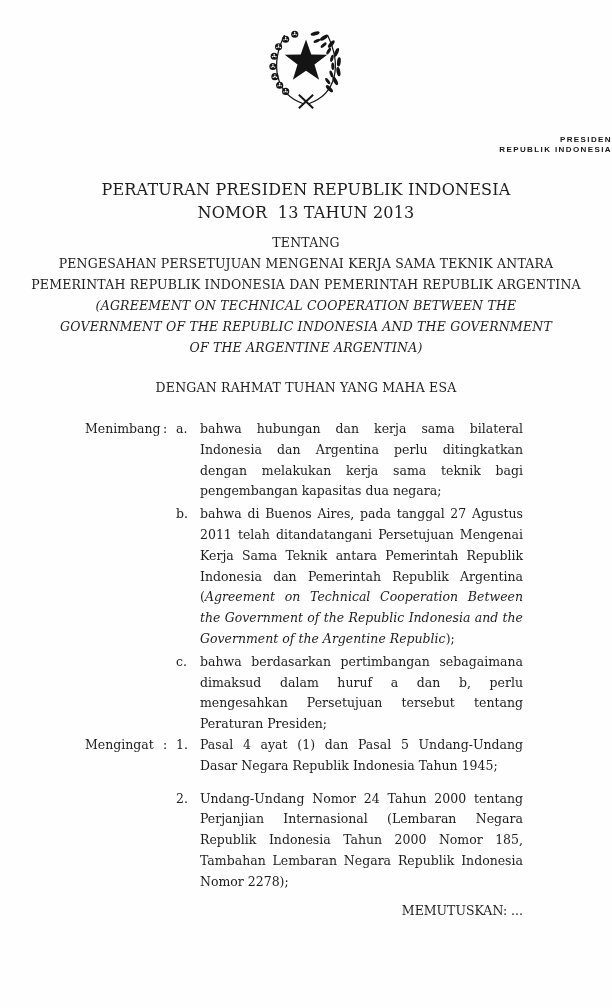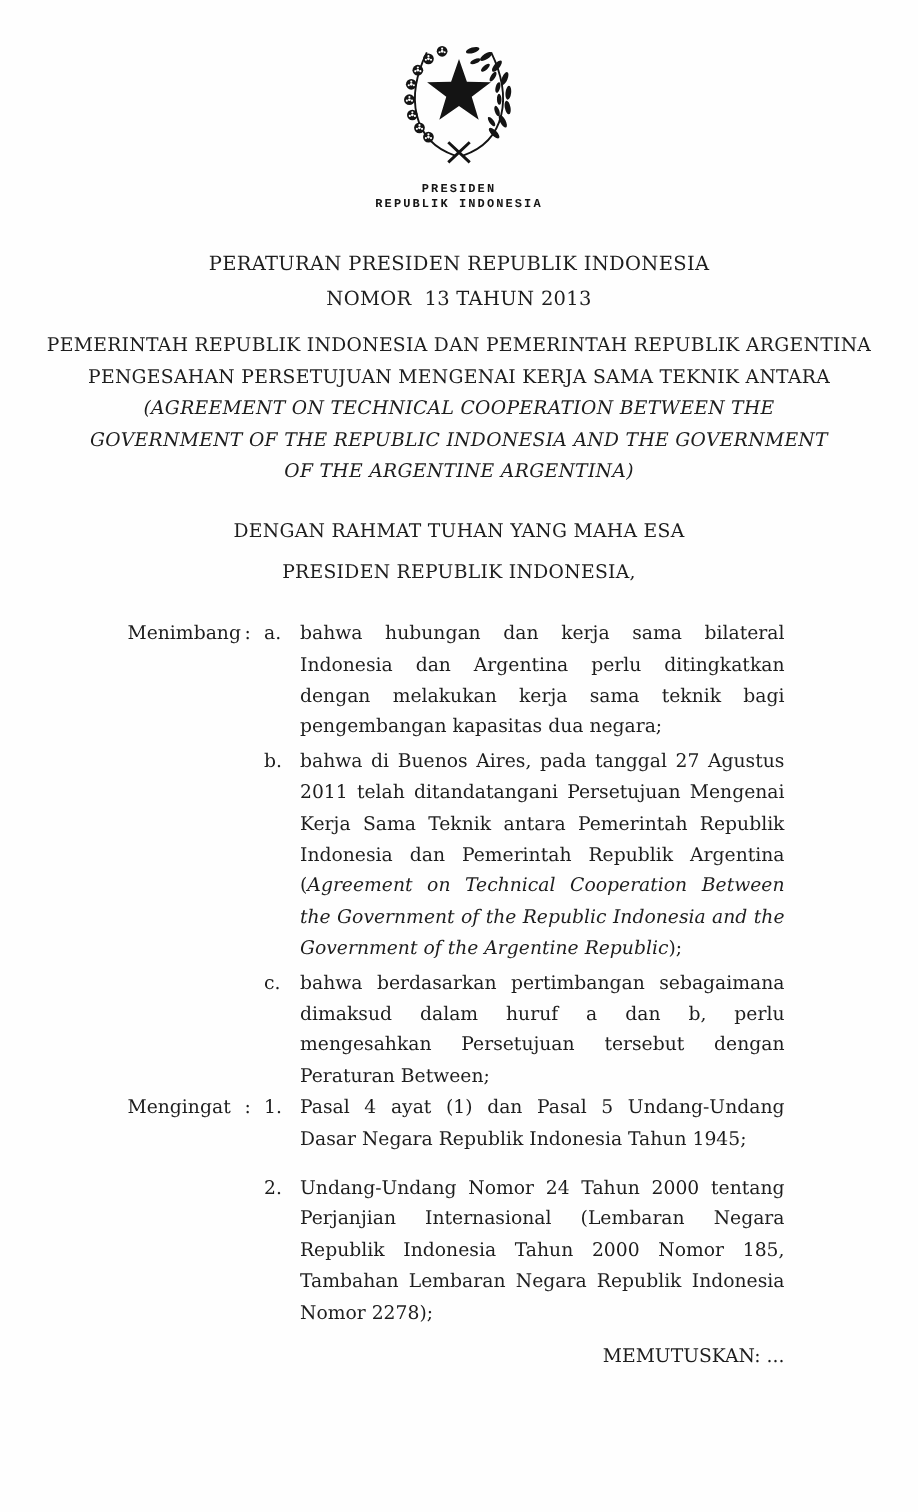--- a/index.html
+++ b/index.html
@@ -5,26 +5,26 @@
   html,body{margin:0;padding:0;background:#ffffff;}
   .page{
     width:612px;height:1008px;background:#fefefe;margin:0 auto;
     font-family:"DejaVu Serif",serif;color:#1d1d1d;
     position:relative;overflow:hidden;
   }
   
   .emblem-wrap{padding-top:26px;text-align:center;}
   .emblem-svg{display:inline-block;}
   .emblem-text{
-    margin-top:8px;
-    font-family:Liberation Mono, monospace;font-weight:bold;
-    font-size:8px;letter-spacing:1.4px;line-height:10px;color:#161616;
+    margin-top:21px;
+    font-family:Liberation Sans, sans-serif;font-weight:bold;
+    font-size:8px;letter-spacing:1.4px;line-height:10px;color:#161616;text-align:right;
   }
   
-  .title-block{margin-top:23px;text-align:center;font-size:13px;line-height:23px;letter-spacing:.2px;}
+  .title-block{margin-top:23px;text-align:center;font-size:16px;line-height:23px;letter-spacing:.2px;}
   .tentang-block{margin-top:8px;text-align:center;font-size:12.5px;line-height:21px;letter-spacing:.2px;}
   .pre{white-space:pre-wrap;}
   .it{font-style:italic;}
   .preamble{margin-top:19px;text-align:center;font-size:12.5px;line-height:21px;letter-spacing:.2px;}
   .preamble .authority{margin-top:6px;}
   
   .clauses{margin:21px 0 0 85px;width:438px;font-size:12.5px;line-height:20.8px;}
   .clause{display:flex;align-items:flex-start;}
   .clause-label{width:91px;flex-shrink:0;position:relative;}
   .clause-label .colon{position:absolute;left:78px;top:0;}
@@ -138,51 +138,51 @@
       <div>REPUBLIK  INDONESIA</div>
     </div>
   </div>
 
   <div class="title-block">
     <div>PERATURAN PRESIDEN REPUBLIK INDONESIA</div>
     <div class="pre">NOMOR  13 TAHUN 2013</div>
   </div>
 
   <div class="tentang-block">
+    <div>TENTANG</div>
+    <div>PENGESAHAN PERSETUJUAN MENGENAI KERJA SAMA TEKNIK ANTARA</div>
     <div>PEMERINTAH REPUBLIK INDONESIA DAN PEMERINTAH REPUBLIK ARGENTINA</div>
-    <div>PENGESAHAN PERSETUJUAN MENGENAI KERJA SAMA TEKNIK ANTARA</div>
     <div class="it">(AGREEMENT ON TECHNICAL COOPERATION BETWEEN THE</div>
     <div class="it">GOVERNMENT OF THE REPUBLIC INDONESIA AND THE GOVERNMENT</div>
     <div class="it">OF THE ARGENTINE ARGENTINA)</div>
   </div>
 
   <div class="preamble">
     <div>DENGAN RAHMAT TUHAN YANG MAHA ESA</div>
-    <div class="authority">PRESIDEN REPUBLIK INDONESIA,</div>
   </div>
 
   <div class="clauses">
 
     <div class="clause">
       <div class="clause-label">
         <span>Menimbang</span>
         <span class="colon">:</span>
       </div>
       <div class="clause-items">
         <div class="item">
           <div class="marker">a.</div>
           <div class="itext">bahwa hubungan dan kerja sama bilateral Indonesia dan Argentina perlu ditingkatkan dengan melakukan kerja sama teknik bagi pengembangan kapasitas dua negara;</div>
         </div>
         <div class="item">
           <div class="marker">b.</div>
           <div class="itext"><span>bahwa di Buenos Aires, pada tanggal 27 Agustus 2011 telah ditandatangani Persetujuan Mengenai Kerja Sama Teknik antara Pemerintah Republik Indonesia dan Pemerintah Republik Argentina (</span><span class="it">Agreement on Technical Cooperation Between the Government of the Republic Indonesia and the Government of the Argentine Republic</span><span>);</span></div>
         </div>
         <div class="item">
           <div class="marker">c.</div>
-          <div class="itext">bahwa berdasarkan pertimbangan sebagaimana dimaksud dalam huruf a dan b, perlu mengesahkan Persetujuan tersebut dengan Peraturan Between;</div>
+          <div class="itext">bahwa berdasarkan pertimbangan sebagaimana dimaksud dalam huruf a dan b, perlu mengesahkan Persetujuan tersebut tentang Peraturan Presiden;</div>
         </div>
       </div>
     </div>
 
     <div class="clause clause-mengingat">
       <div class="clause-label">
         <span>Mengingat</span>
         <span class="colon">:</span>
       </div>
       <div class="clause-items">

